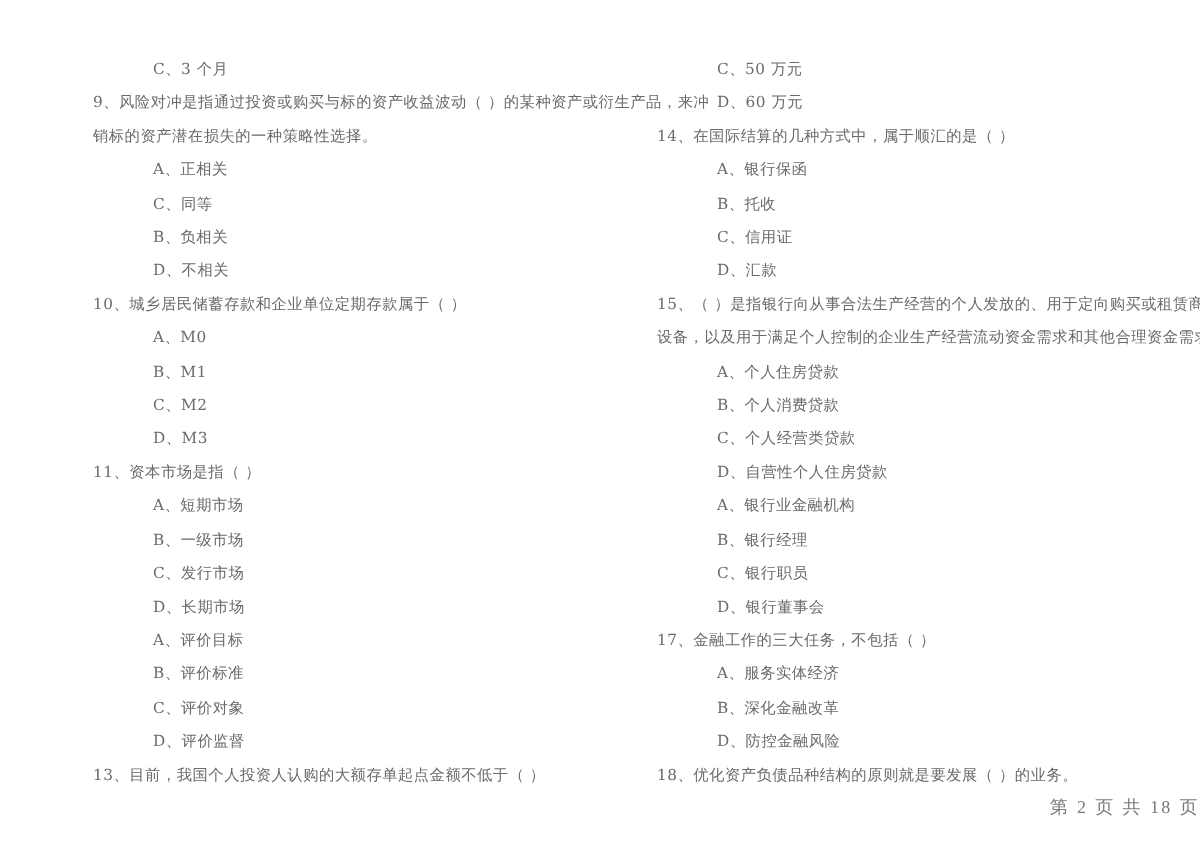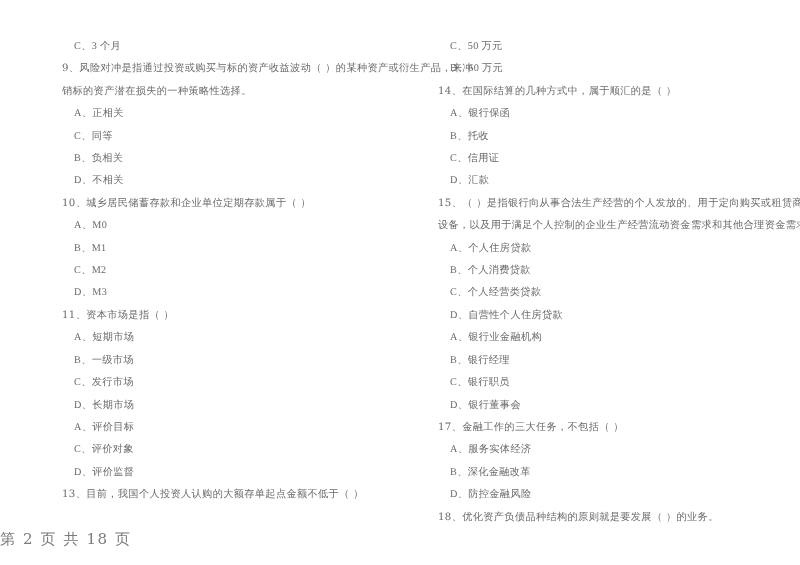--- a/index.html
+++ b/index.html
@@ -45,32 +45,32 @@
     text-rendering: geometricPrecision;
   }
   .q-line {
     margin-left: 0;
   }
   .q-cont {
     margin-left: 0;
     font-family: Liberation Serif, serif;
   }
   .opt-line {
-    margin-left: 12px;
-    font-family: Liberation Serif, serif;
+    margin-left: 40px;
   }
   .footer {
     position: absolute;
     left: 0;
     right: 0;
     top: 530px;
-    text-align: left;
-    font-size: 15px;
+    text-align: right;
+    font-size: 12px;
     letter-spacing: 1.6px;
     color: #7a7a7a;
+    font-family: Liberation Serif, serif;
   }
 </style>
 </head>
 <body>
 
 <div class="page">
 
   <div class="columns">
 
     <div class="col col-left">
@@ -85,20 +85,21 @@
         <div class="line opt-line">A、M0</div>
         <div class="line opt-line">B、M1</div>
         <div class="line opt-line">C、M2</div>
         <div class="line opt-line">D、M3</div>
         <div class="line q-line">11、资本市场是指（      ）</div>
         <div class="line opt-line">A、短期市场</div>
         <div class="line opt-line">B、一级市场</div>
         <div class="line opt-line">C、发行市场</div>
         <div class="line opt-line">D、长期市场</div>
         <div class="line opt-line">A、评价目标</div>
+        <div class="line opt-line">B、评价标准</div>
         <div class="line opt-line">C、评价对象</div>
         <div class="line opt-line">D、评价监督</div>
         <div class="line q-line">13、目前，我国个人投资人认购的大额存单起点金额不低于（      ）</div>
       </div>
 
     <div class="col col-right">
         <div class="line opt-line">C、50 万元</div>
         <div class="line opt-line">D、60 万元</div>
         <div class="line q-line">14、在国际结算的几种方式中，属于顺汇的是（      ）</div>
         <div class="line opt-line">A、银行保函</div>

